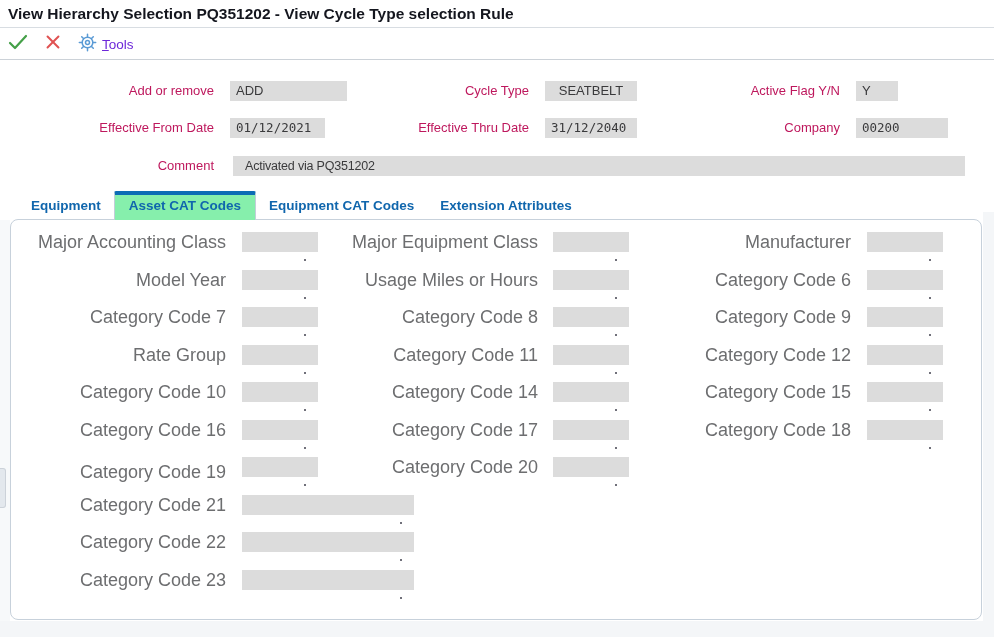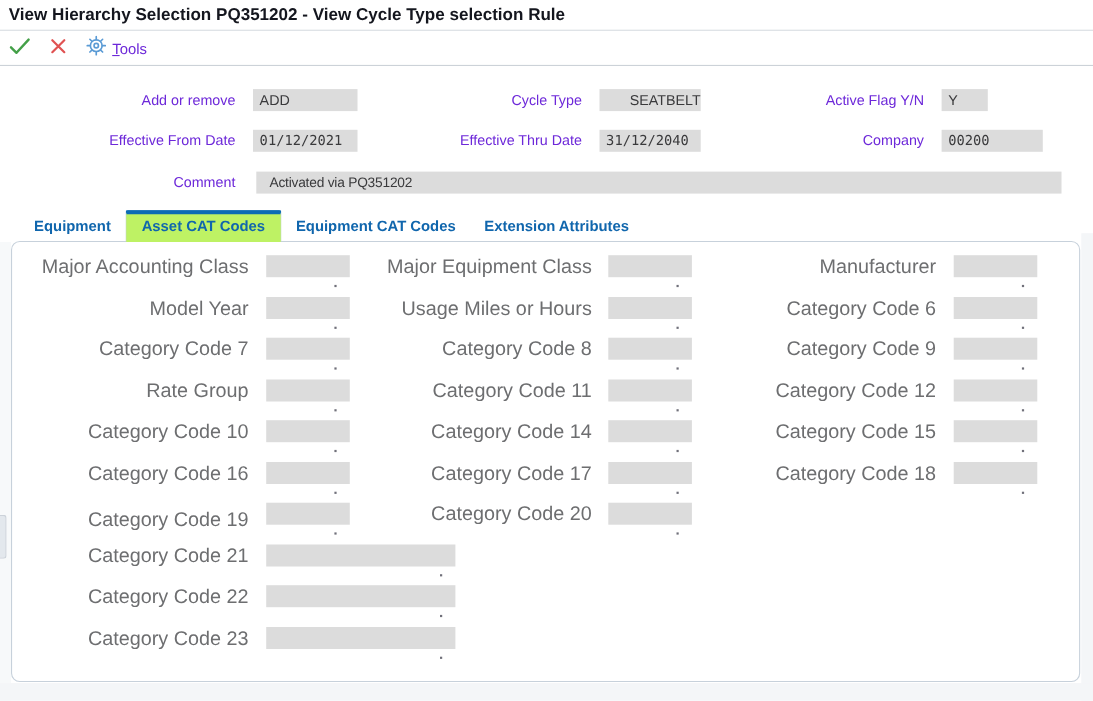--- a/index.html
+++ b/index.html
@@ -14,34 +14,34 @@
   
   .toolbar{position:absolute;left:0;top:29px;width:994px;height:31px;background:#fff;
     border-bottom:1px solid #ccd2d8;box-sizing:border-box;display:flex;align-items:center;
     padding-left:6px;}
   .tbtn{display:flex;align-items:center;justify-content:center;width:24px;height:24px;cursor:pointer;}
   .tools-menu{display:flex;align-items:center;cursor:pointer;margin-left:13px;}
   .tools-label{font-size:13.5px;color:#6d28d9;margin-left:5px;}
   .tools-label u{text-decoration:underline;}
 
   
-  .hlabel{position:absolute;height:20px;line-height:20px;font-size:13px;color:#6d28d9;
+  .hlabel{position:absolute;height:20px;line-height:20px;font-size:13px;color:#be185d;
     text-align:right;padding-right:8px;box-sizing:border-box;white-space:nowrap;}
   .hfield{position:absolute;height:20px;line-height:20px;background:#dcdcdc;font-size:13px;
     color:#3a3a3c;padding-left:6px;box-sizing:border-box;overflow:hidden;white-space:nowrap;}
   .mono{font-family:"DejaVu Sans Mono", monospace;font-size:12.5px;}
-  .ctr{text-align:right;padding-left:0;}
+  .ctr{text-align:center;padding-left:0;}
   .cmt{font-size:12.5px;letter-spacing:-0.2px;padding-left:12px;}
 
   
   .tabstrip{position:absolute;left:10px;top:192px;height:28px;display:flex;
     align-items:flex-end;z-index:3;padding-left:8px;}
   .tab{font-size:13.5px;font-weight:bold;color:#1066ad;padding:5px 13px 7px;
     cursor:pointer;white-space:nowrap;}
-  .tab.active{background:#bef264;border:1px solid #c3ced9;border-bottom:none;
+  .tab.active{background:#86efac;border:1px solid #c3ced9;border-bottom:none;
     border-top:4px solid #0c6cb5;border-radius:2px 2px 0 0;padding:3px 14px 7px;}
 
   
   .panel{position:absolute;left:10px;top:219px;width:972px;height:401px;background:#fff;
     border:1px solid #c7d1db;border-radius:8px;box-sizing:border-box;z-index:1;}
   .glabel{position:absolute;height:20px;line-height:20px;font-size:18px;color:#6d6e70;
     text-align:right;padding-right:8px;box-sizing:border-box;white-space:nowrap;}
   .gfield{position:absolute;height:20px;background:#dcdcdc;font-size:13px;line-height:20px;
     color:#3a3a3c;box-sizing:border-box;}
   .gfield::after{content:"";position:absolute;right:12px;bottom:-9px;width:2px;height:2px;
@@ -91,21 +91,21 @@
         </g>
       </svg>
     </span>
     <span class="tools-label"><u>T</u>ools</span>
   </div>
 </div>
 
 <div>
 
   <span class="hlabel" style="left:0;top:81px;width:222px;">Add or remove</span>
-  <div class="hfield" style="left:230px;top:81px;width:95px;">ADD</div>
+  <div class="hfield" style="left:230px;top:81px;width:117px;">ADD</div>
   <span class="hlabel" style="left:325px;top:81px;width:212px;">Cycle Type</span>
   <div class="hfield ctr" style="left:545px;top:81px;width:92px;">SEATBELT</div>
   <span class="hlabel" style="left:637px;top:81px;width:211px;">Active Flag Y/N</span>
   <div class="hfield" style="left:856px;top:81px;width:42px;">Y</div>
 
   <span class="hlabel" style="left:0;top:118px;width:222px;">Effective From Date</span>
   <div class="hfield mono" style="left:230px;top:118px;width:95px;">01/12/2021</div>
   <span class="hlabel" style="left:325px;top:118px;width:212px;">Effective Thru Date</span>
   <div class="hfield mono" style="left:545px;top:118px;width:92px;">31/12/2040</div>
   <span class="hlabel" style="left:637px;top:118px;width:211px;">Company</span>

